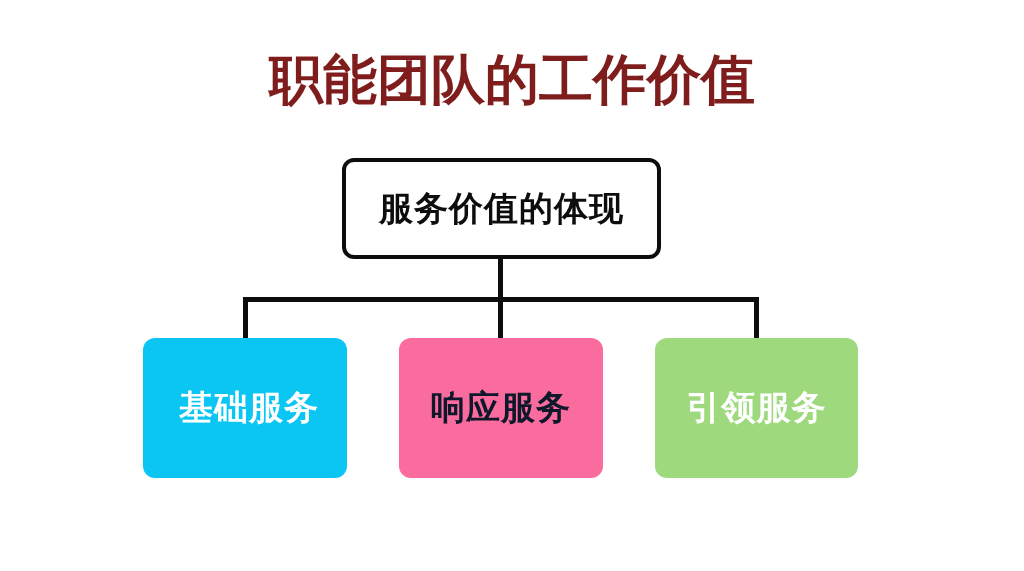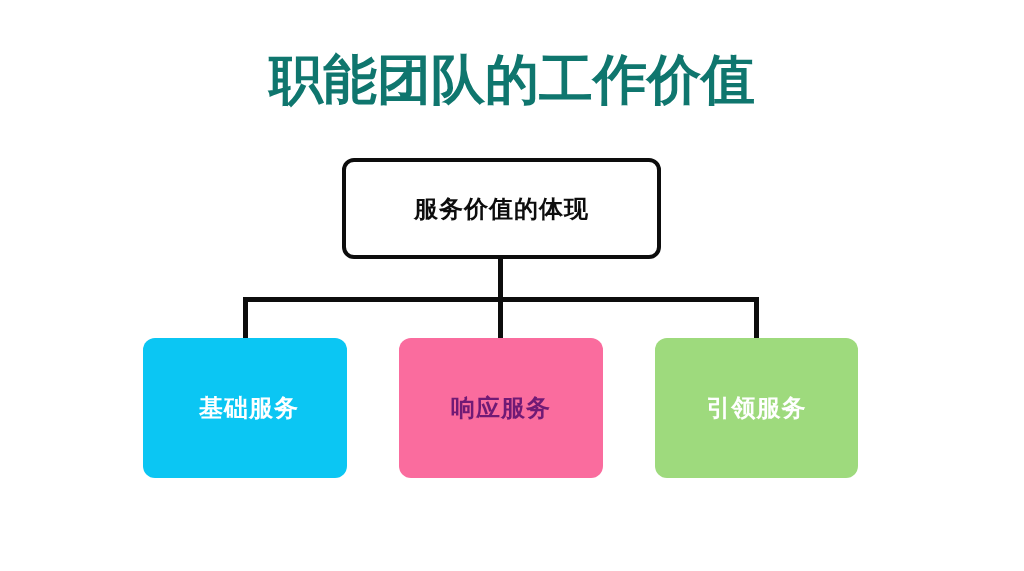--- a/index.html
+++ b/index.html
@@ -29,21 +29,21 @@
   }
   .node {
     position: absolute;
     display: flex;
     align-items: center;
     justify-content: center;
     box-sizing: border-box;
     border-radius: 12px;
   }
   .node .label {
-    font-size: 24px;
+    font-size: 34px;
     font-weight: bold;
     letter-spacing: 1px;
     white-space: nowrap;
   }
   .root-node {
     left: 342px;
     top: 158px;
     width: 319px;
     height: 101px;
     border: 4.5px solid #0d0d0d;
@@ -65,37 +65,37 @@
   .rail        { left: 243px; top: 297px; width: 516px; height: 5px;  }
   .drop-left   { left: 243px; top: 297px; width: 5px;   height: 43px; }
   .drop-center { left: 498px; top: 297px; width: 5px;   height: 43px; }
   .drop-right  { left: 754px; top: 297px; width: 5px;   height: 43px; }
 </style>
 </head>
 <body>
 
 <div class="slide">
 
-  <h1 class="title" style="color: #0f766e;">职能团队的工作价值</h1>
+  <h1 class="title" style="color: #7f1d1d;">职能团队的工作价值</h1>
 
   <div class="node root-node" style="background-color: rgb(255, 255, 255);">
     <span class="label" style="color: rgb(13, 13, 13);">服务价值的体现</span>
   </div>
 
   <div class="line stem-root"></div>
   <div class="line rail"></div>
   <div class="line drop-left"></div>
   <div class="line drop-center"></div>
   <div class="line drop-right"></div>
 
   <div class="node child-node child-0" style="background-color: rgb(11, 198, 243);">
     <span class="label" style="color: rgb(255, 255, 255);">基础服务</span>
   </div>
 
   <div class="node child-node child-1" style="background-color: rgb(250, 108, 158);">
-    <span class="label" style="color: #701a75;">响应服务</span>
+    <span class="label" style="color: #0f172a;">响应服务</span>
   </div>
 
   <div class="node child-node child-2" style="background-color: rgb(158, 218, 125);">
     <span class="label" style="color: rgb(255, 255, 255);">引领服务</span>
   </div>
 
 </div>
 
 </body></html>

